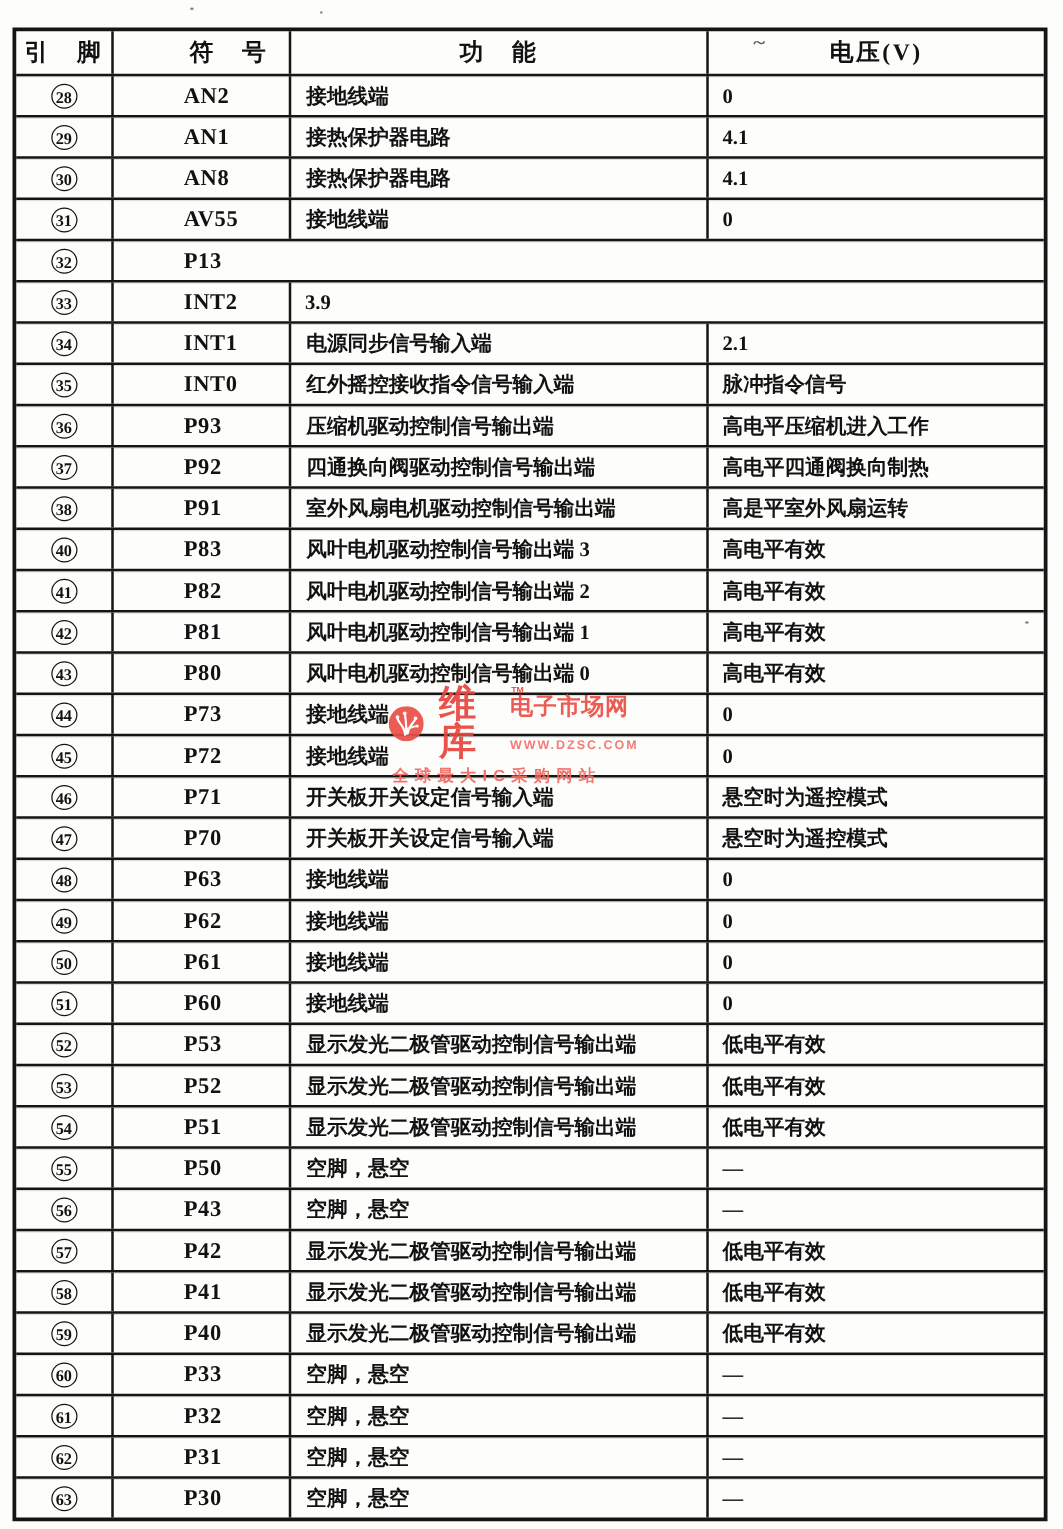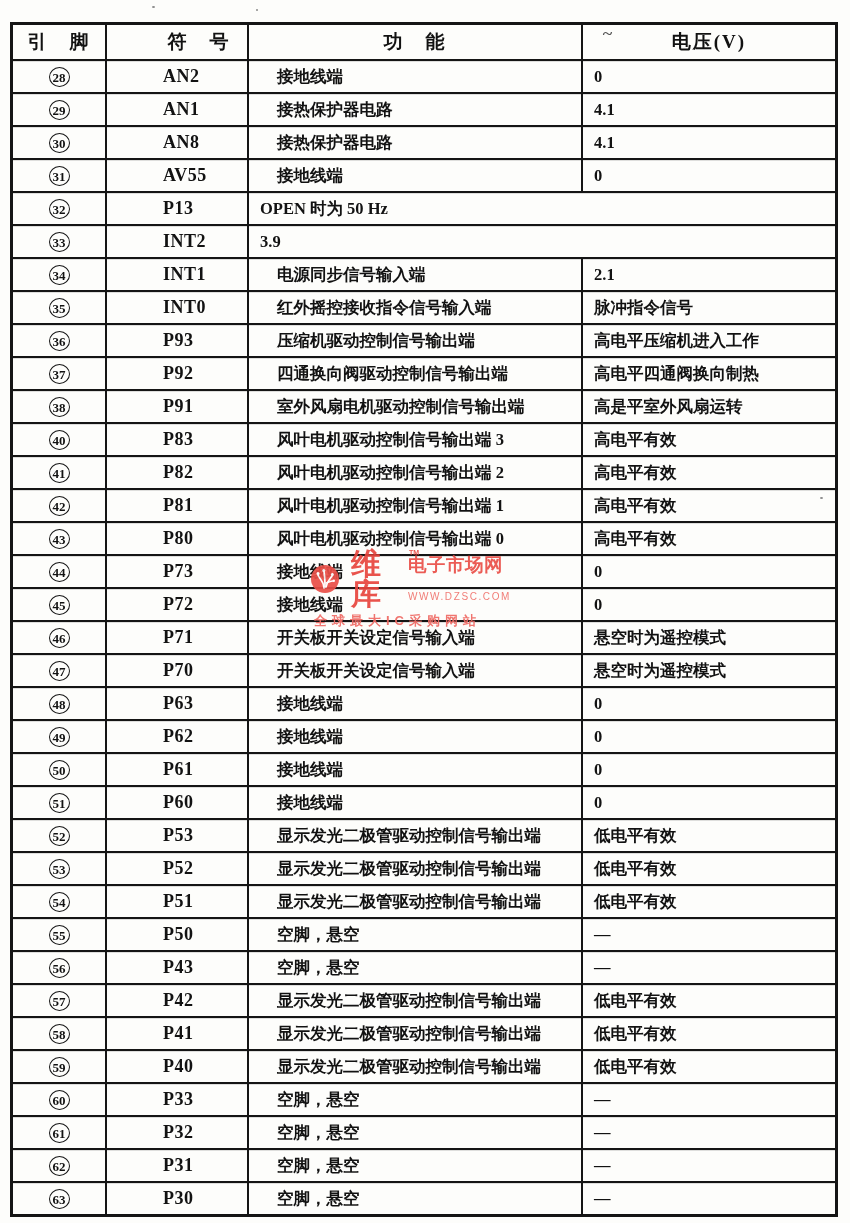--- a/index.html
+++ b/index.html
@@ -22,23 +22,23 @@
     box-shadow:0 1px 0 rgba(0,0,0,0.12);
   }
   .row:last-child{border-bottom:none;}
   .row.header{height:34px;border-bottom:2.5px solid #151515;}
   .cell{
     box-sizing:border-box;border-right:2px solid #151515;
     display:flex;align-items:center;overflow:hidden;
     font-weight:bold;white-space:nowrap;
   }
   .cell:last-child{border-right:none;}
-  .c-pin {width:94px;justify-content:center;}
+  .c-pin {width:78px;justify-content:center;}
   .c-sym {width:98px;padding-left:12px;font-size:18px;letter-spacing:0.5px;margin-left:44px;}
-  .c-fn  {width:334px;padding-left:28px;font-size:16.5px;}
+  .c-fn  {width:334px;padding-left:12px;font-size:16.5px;}
   .c-volt{flex:1;padding-left:11px;font-size:16.5px;}
   .header-cell{
     justify-content:center;padding-left:0;font-size:19px;letter-spacing:2px;
   }
   .pin-circle{
     width:21px;height:20px;border:1.6px solid #141414;border-radius:50%;
     display:flex;align-items:center;justify-content:center;
     font-size:13px;font-weight:bold;line-height:1;
     box-sizing:border-box;padding-top:1px;
   }
@@ -55,21 +55,21 @@
     margin-left:12px;letter-spacing:1px;
   }
   .wm-right{
     position:relative;display:flex;flex-direction:column;
     margin-left:3px;line-height:1;gap:16px;
   }
   .wm-tm{
     position:absolute;top:-7px;left:1px;font-size:7px;font-weight:bold;color:#e8453e;
   }
   .wm-suffix{font-size:18.5px;font-weight:bold;color:#ea4f48;letter-spacing:0.5px;}
-  .wm-url{font-size:10px;font-weight:normal;color:#f0736d;letter-spacing:1.6px;margin-top:1px;}
+  .wm-url{font-size:10px;font-weight:bold;color:#f0736d;letter-spacing:1.6px;margin-top:1px;}
   .wm-slogan{
     margin-top:3px;font-size:13px;font-weight:bold;color:#ef6a64;
     letter-spacing:5px;white-space:nowrap;padding-left:3px;
   }
   
   .artifact-tilde{
     position:absolute;left:604px;top:26px;font-size:13px;color:#555;
     font-weight:bold;transform:scaleX(1.4);
   }
   .speck{position:absolute;background:#8a8a8a;border-radius:50%;}
@@ -123,21 +123,20 @@
     <div class="cell c-sym">AV55</div>
     <div class="cell c-fn">接地线端</div>
     <div class="cell c-volt">0</div>
   </div>
 
   <div class="row">
     <div class="cell c-pin">
       <span class="pin-circle">32</span>
     </div>
     <div class="cell c-sym">P13</div>
-    <div class="cell c-volt">OPEN 时为 50 Hz</div>
   </div>
 
   <div class="row">
     <div class="cell c-pin">
       <span class="pin-circle">33</span>
     </div>
     <div class="cell c-sym">INT2</div>
     <div class="cell c-volt">3.9</div>
   </div>
 

